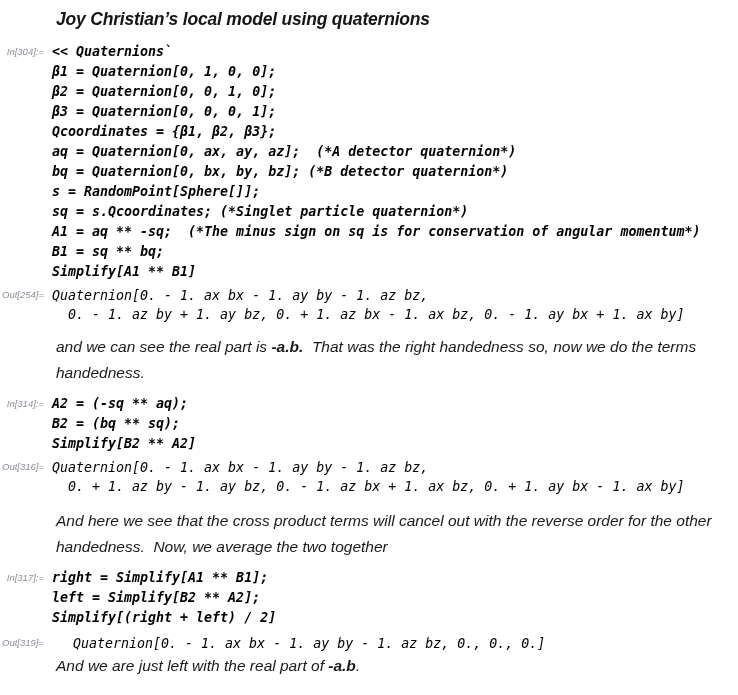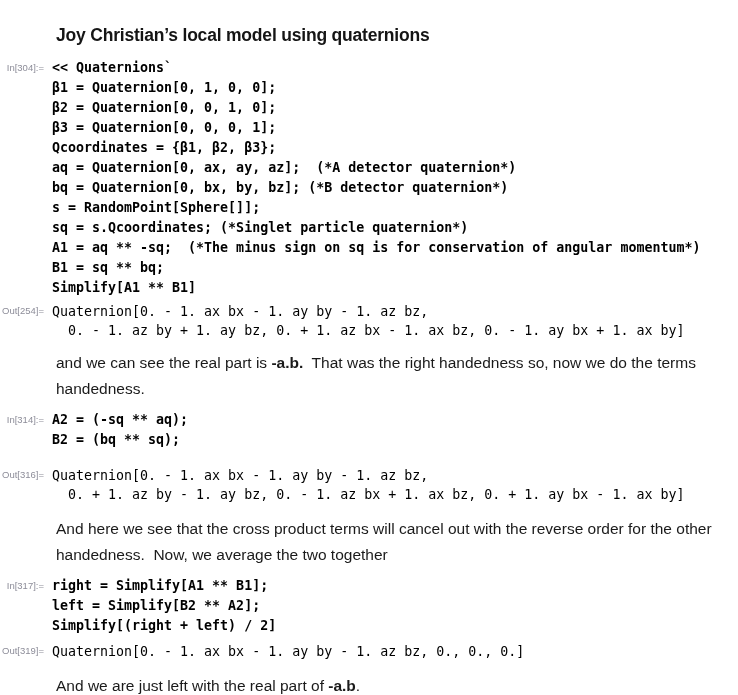--- a/index.html
+++ b/index.html
@@ -6,22 +6,23 @@
     margin: 0;
     padding: 0;
     background: #ffffff;
   }
   .notebook {
     position: relative;
     width: 738px;
     height: 695px;
     overflow: hidden;
     background: #ffffff;
-    padding-top: 24px;
+    padding-top: 8px;
     box-sizing: border-box;
+    font-style: italic;
   }
   .title {
     margin: 0 0 12px 56px;
     font-family: "Liberation Sans", sans-serif;
     font-weight: 700;
     font-size: 17.5px;
     line-height: 22px;
     color: #151515;
     letter-spacing: -0.2px;
   }
@@ -67,25 +68,25 @@
     font-size: 15.5px;
     line-height: 26px;
     color: #1a1a1a;
   }
   .text-cell span { white-space: pre-wrap; }
   .bold-seg { font-weight: 700; }
   
   .m-input1 { margin-bottom: 4px; }
   .m-out1   { margin-bottom: 10px; }
   .m-text1  { margin-bottom: 8px; }
-  .m-input2 { margin-bottom: 16px; }
+  .m-input2 { margin-bottom: 4px; }
   .m-out2   { margin-bottom: 12px; }
   .m-text2  { margin-bottom: 8px; }
   .m-input3 { margin-bottom: 6px; }
-  .m-out3   { margin-bottom: 12px; }
+  .m-out3   { margin-bottom: 0; gap: 21px; }
 </style>
 </head>
 <body>
 
 <div class="notebook">
 
   <h1 class="title">Joy Christian’s local model using quaternions</h1>
 
   <div class="cell input-cell m-input1">
     <div class="cell-label">In[304]:=</div>
@@ -116,20 +117,21 @@
   <div class="text-cell m-text1">
     <span>and we can see the real part is </span><span class="bold-seg">-a.b.</span><span>  That was the right handedness so, now we do the terms</span><br>
     <span>handedness.</span>
   </div>
 
   <div class="cell input-cell m-input2">
     <div class="cell-label">In[314]:=</div>
     <div class="cell-body">
       <div class="code-line">A2 = (-sq ** aq);</div>
       <div class="code-line">B2 = (bq ** sq);</div>
+      <div class="code-line">Simplify[B2 ** A2]</div>
     </div>
   </div>
 
   <div class="cell output-cell m-out2">
     <div class="cell-label">Out[316]=</div>
     <div class="cell-body">
       <div class="output-line">Quaternion[0. - 1. ax bx - 1. ay by - 1. az bz,</div>
       <div class="output-line">  0. + 1. az by - 1. ay bz, 0. - 1. az bx + 1. ax bz, 0. + 1. ay bx - 1. ax by]</div>
     </div>
   </div>

